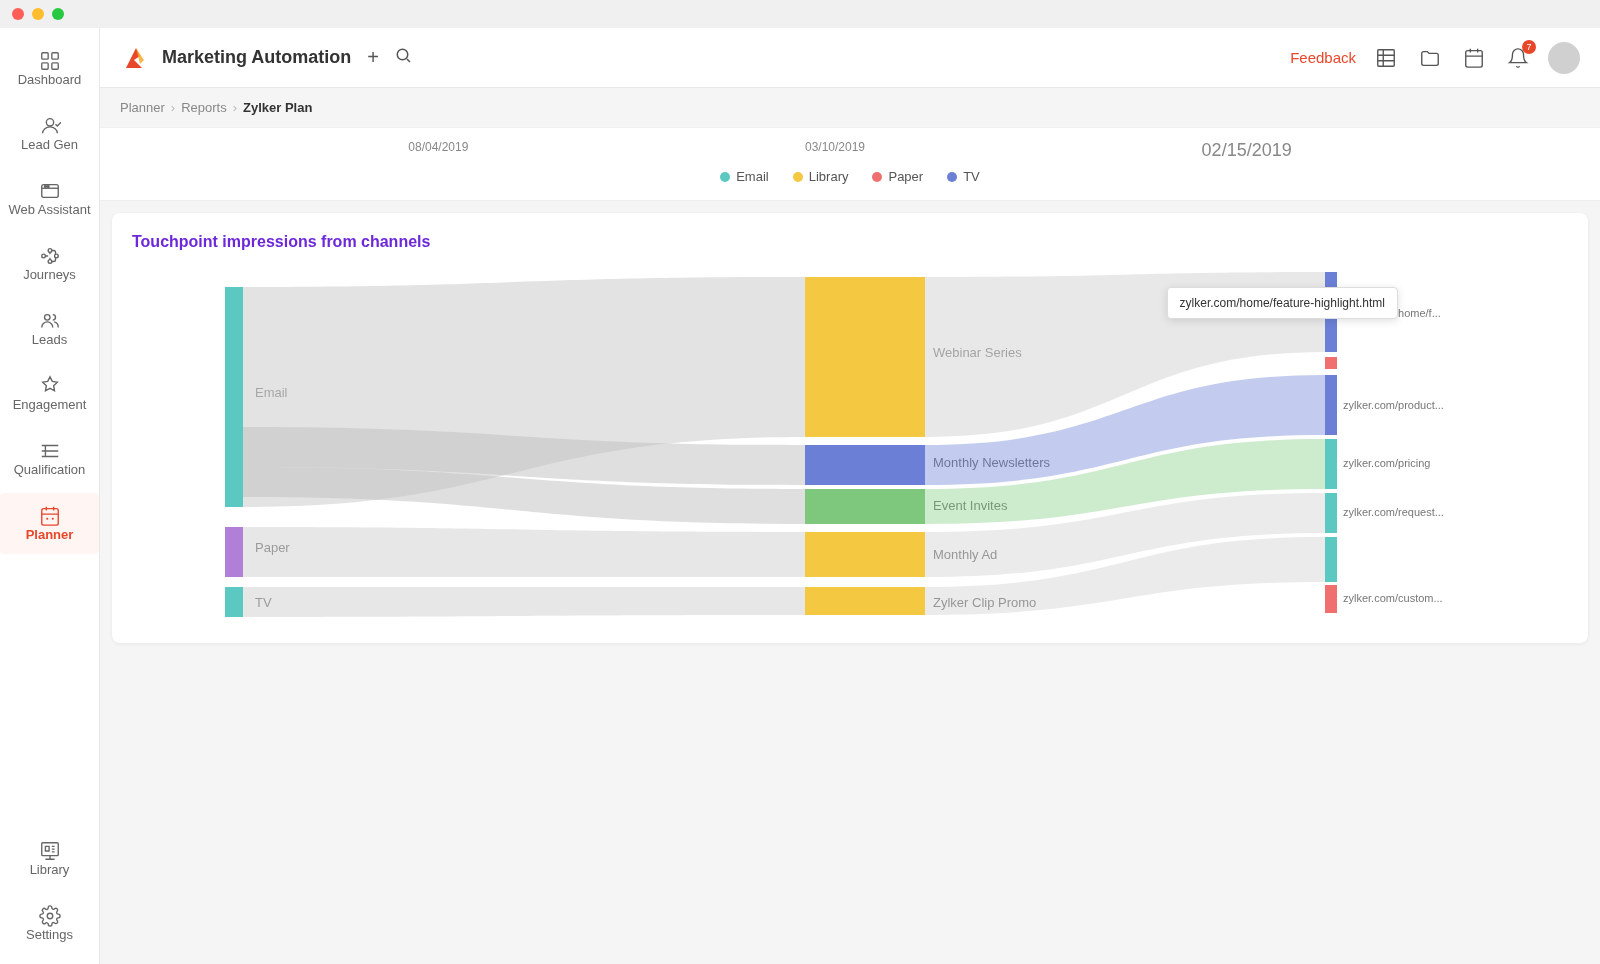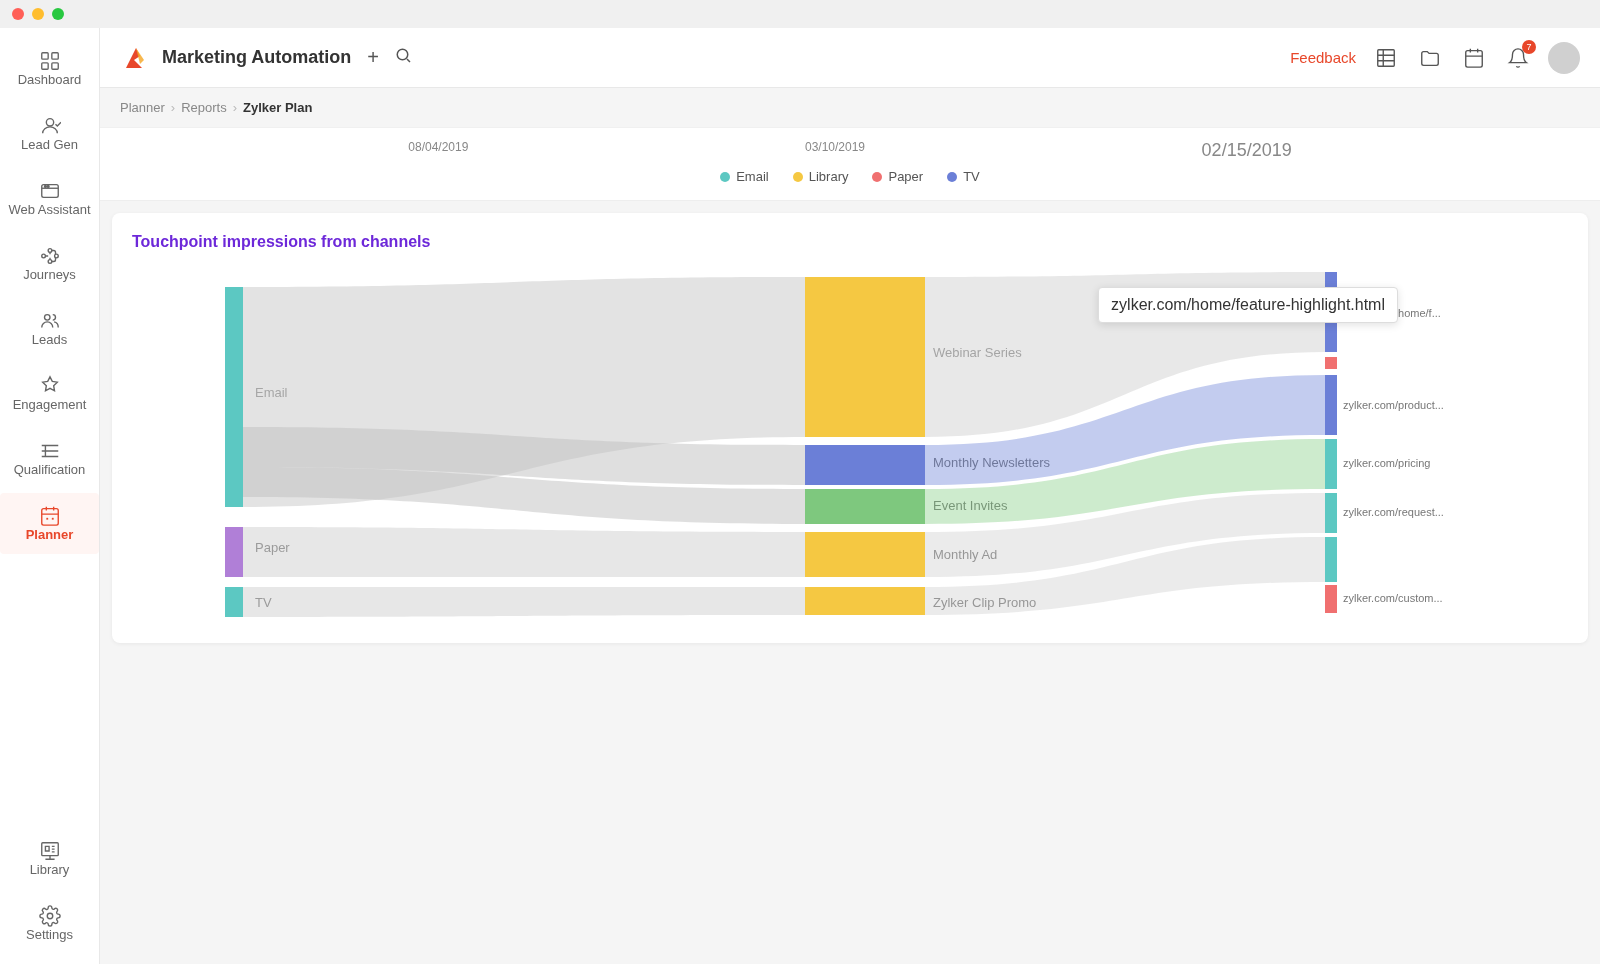--- a/index.html
+++ b/index.html
@@ -86,21 +86,21 @@
     .sankey-container { position: relative; width: 100%; height: 360px; overflow: visible; }
     .sankey-svg { width: 100%; height: 100%; }
 
     
     .tooltip {
       position: absolute;
       background: #fff;
       border: 1px solid #ddd;
       border-radius: 4px;
       padding: 8px 12px;
-      font-size: 16px;
+      font-size: 12px;
       color: #333;
       box-shadow: 0 2px 8px rgba(0,0,0,0.12);
       pointer-events: none;
       right: 170px;
       top: 20px;
       white-space: nowrap;
     }
 
     
     .chart-section2 { padding: 20px 20px 16px; background: #fff; margin: 12px; border-radius: 8px; box-shadow: 0 1px 4px rgba(0,0,0,0.06); }

